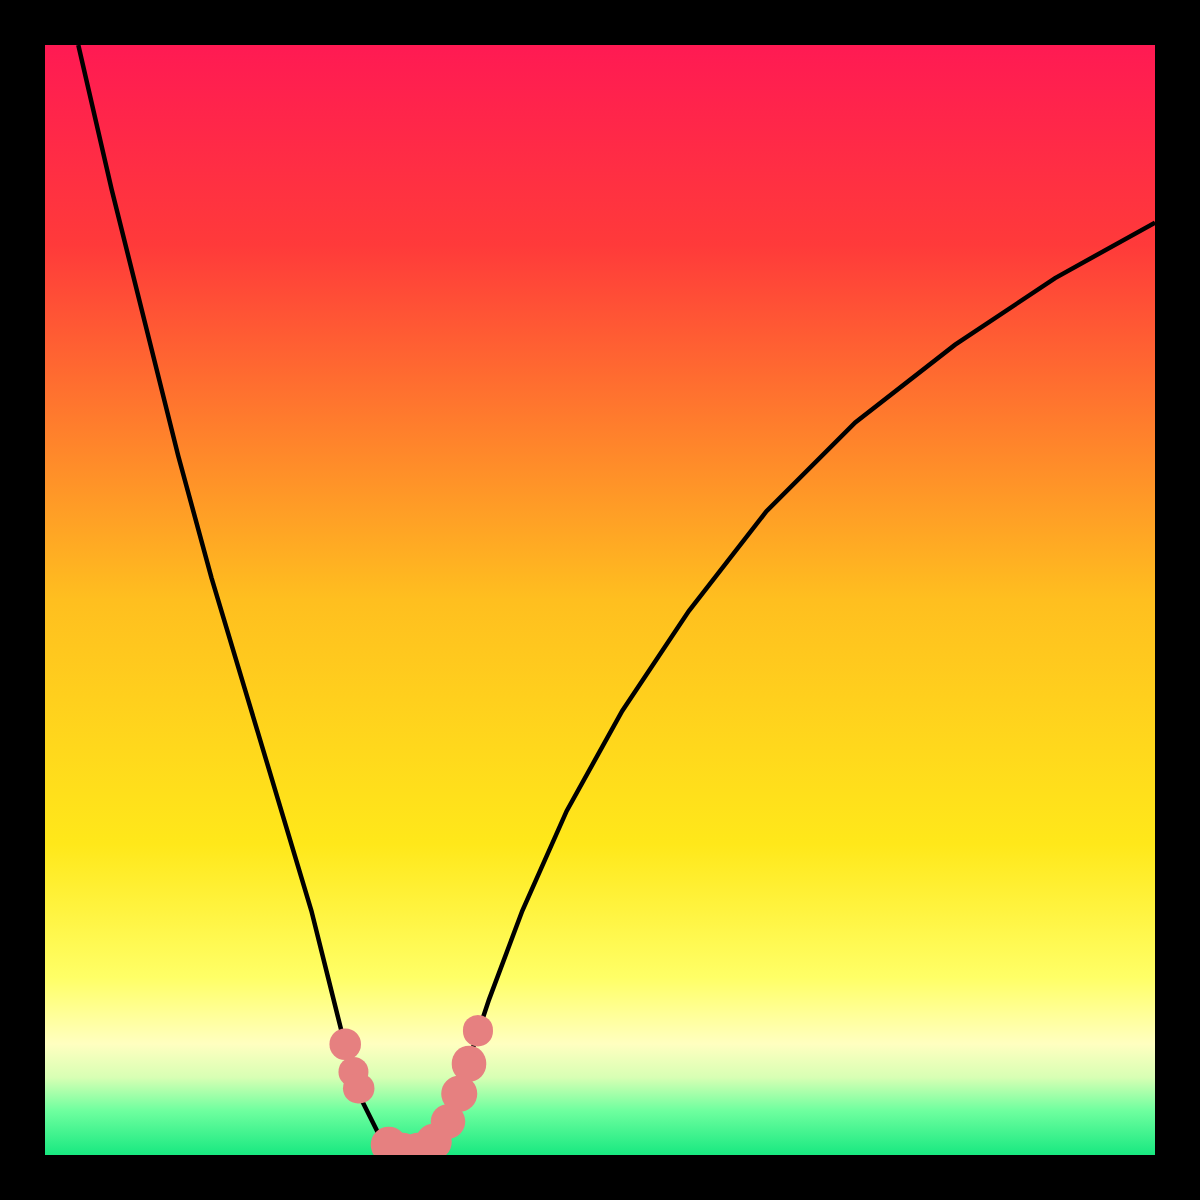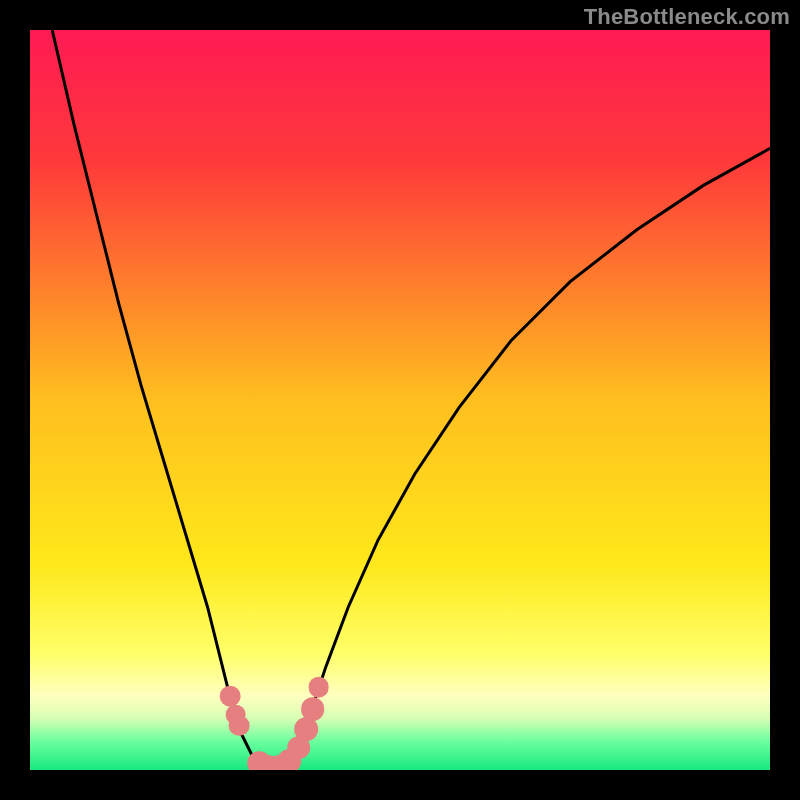--- a/index.html
+++ b/index.html
@@ -53,21 +53,20 @@
     font-size: 22px;
     font-weight: 600;
     color: #8a8a8a;
     letter-spacing: 0.2px;
   }
 </style>
 </head>
 <body>
 
 <div class="frame">
-  <div class="watermark">TheBottleneck.com</div>
   <div class="plot">
     <div class="gradient" id="gradient" style="background: linear-gradient(rgb(255, 26, 83) 0%, rgb(255, 58, 58) 18%, rgb(255, 191, 31) 50%, rgb(255, 232, 26) 72%, rgb(255, 255, 102) 84%, rgb(255, 255, 192) 90%, rgb(216, 255, 180) 93%, rgb(111, 255, 159) 96%, rgb(24, 232, 128) 100%);"></div>
     <svg class="curve" id="curve-svg" viewBox="0 0 740 740" preserveAspectRatio="none">
       <path id="curve-path" fill="none" stroke="#000000" stroke-width="3" d="M22.20,0.00 L44.40,96.20 L66.60,185.00 L88.80,273.80 L111.00,355.20 L133.20,429.20 L155.40,503.20 L177.60,577.20 L188.70,621.60 L199.80,666.00 L210.90,703.00 L222.00,725.20 L229.40,734.08 L236.80,737.78 L244.20,738.52 L251.60,737.04 L259.00,731.12 L266.40,717.80 L281.20,680.80 L296.00,636.40 L318.20,577.20 L347.80,510.60 L384.80,444.00 L429.20,377.40 L481.00,310.80 L540.20,251.60 L606.80,199.80 L673.40,155.40 L740.00,118.40"></path>
     </svg>
     <div id="dots">
         <div class="dot" style="width: 20.72px; height: 20.72px; left: 199.8px; top: 666px; background: rgb(230, 128, 128);"></div>
         <div class="dot" style="width: 20.72px; height: 20.72px; left: 205.72px; top: 684.5px; background: rgb(230, 128, 128);"></div>
         <div class="dot" style="width: 20.72px; height: 20.72px; left: 209.42px; top: 695.6px; background: rgb(230, 128, 128);"></div>
         <div class="dot" style="width: 23.68px; height: 23.68px; left: 229.4px; top: 733.34px; background: rgb(230, 128, 128);"></div>

